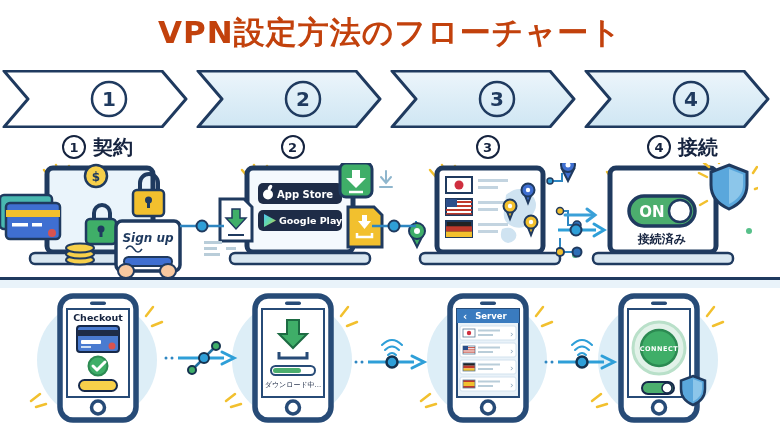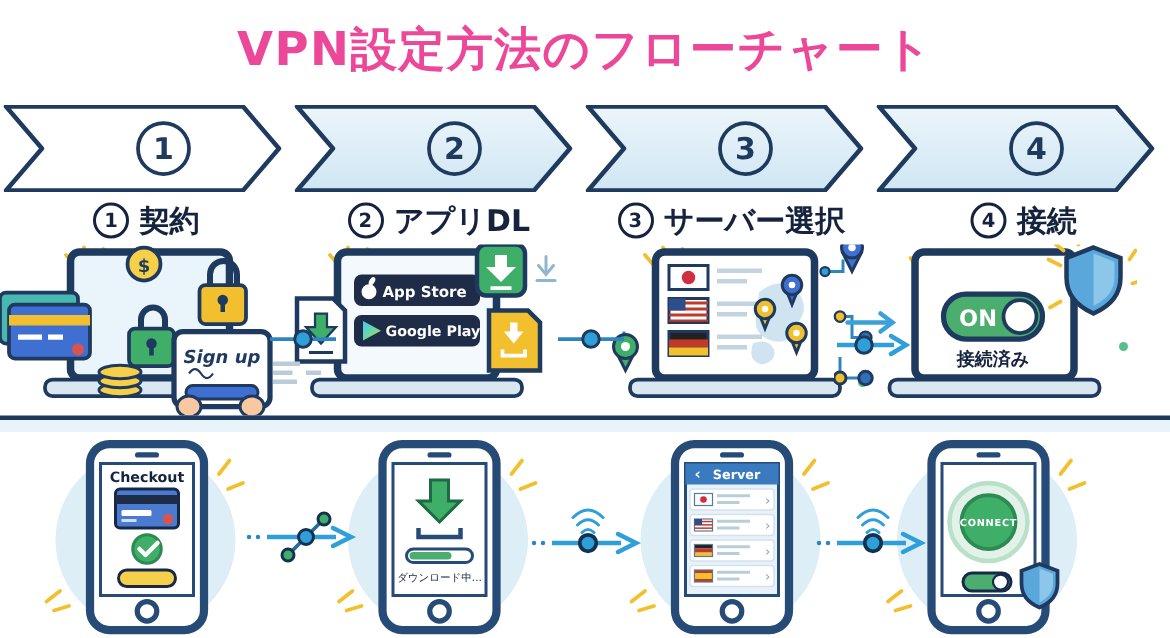--- a/index.html
+++ b/index.html
@@ -1,19 +1,19 @@
 <!DOCTYPE html>
 <html><head>
 <meta charset="utf-8">
 <style>
   html,body{margin:0;padding:0;background:#fff;}
   .stage{position:relative;width:780px;height:425px;background:#ffffff;overflow:hidden;
          font-family:"DejaVu Sans","Liberation Sans",sans-serif;color:#16294a;}
   .title{position:absolute;top:12px;left:0;width:780px;text-align:center;
-         font-size:31px;font-weight:bold;color:#ec4899;letter-spacing:1px;}
+         font-size:31px;font-weight:bold;color:#c2410c;letter-spacing:1px;}
   .chevrons{position:absolute;top:70px;left:0;}
   .step-labels{position:absolute;top:131px;left:0;width:780px;height:32px;display:flex;}
   .step-label{width:195px;display:flex;align-items:center;justify-content:center;gap:7px;
               font-weight:bold;font-size:20px;color:#15233f;}
   .numcirc{display:inline-flex;align-items:center;justify-content:center;width:20px;height:20px;
            border:2px solid #15233f;border-radius:50%;font-size:13px;font-weight:bold;flex:0 0 auto;}
   .illu{position:absolute;top:163px;height:114px;width:195px;}
   .deskline{position:absolute;top:277px;left:0;width:780px;height:3px;background:#1f3a5f;}
   .deskband{position:absolute;top:280px;left:0;width:780px;height:8px;background:#e9f3fa;}
   .phonecell{position:absolute;top:288px;width:195px;height:137px;}
@@ -56,25 +56,23 @@
     </g>
   </svg>
 
   <div class="step-labels">
     <div class="step-label">
       <span class="numcirc">1</span>
       <span>契約</span>
     </div>
     <div class="step-label">
       <span class="numcirc">2</span>
-      <span>アプリDL</span>
     </div>
     <div class="step-label">
       <span class="numcirc">3</span>
-      <span>サーバー選択</span>
     </div>
     <div class="step-label">
       <span class="numcirc">4</span>
       <span>接続</span>
     </div>
   </div>
 
   <div class="illu" style="left:0;">
     <svg width="195" height="114" viewBox="0 0 195 114">
       <g stroke="#f2c02e" stroke-width="2.5" stroke-linecap="round">
@@ -119,21 +117,21 @@
         <path d="M126,86 q4,-6 8,0 t8,0" fill="none" stroke="#1f3a5f" stroke-width="1.5"></path>
         <rect x="124" y="94" width="48" height="9" rx="4.5" fill="#3f6fd1" stroke="#1f3a5f" stroke-width="2"></rect>
       </g>
       <g>
         <ellipse cx="126" cy="108" rx="8" ry="7" fill="#f8c9a0" stroke="#1f3a5f" stroke-width="2"></ellipse>
         <ellipse cx="168" cy="108" rx="8" ry="7" fill="#f8c9a0" stroke="#1f3a5f" stroke-width="2"></ellipse>
       </g>
     </svg>
   </div>
 
-  <div class="illu" style="left:178px;">
+  <div class="illu" style="left:200px;">
     <svg width="195" height="114" viewBox="0 0 195 114">
       <defs>
         <linearGradient id="gpGrad" x1="0" y1="0" x2="1" y2="1">
           <stop offset="0" stop-color="#4fc3f7"></stop>
             <stop offset="0.5" stop-color="#66d9a4"></stop>
             <stop offset="1" stop-color="#f2c02e"></stop>
         </linearGradient>
       </defs>
       <g stroke="#f2c02e" stroke-width="2.5" stroke-linecap="round">
         <path d="M48,14 L42,7"></path>

